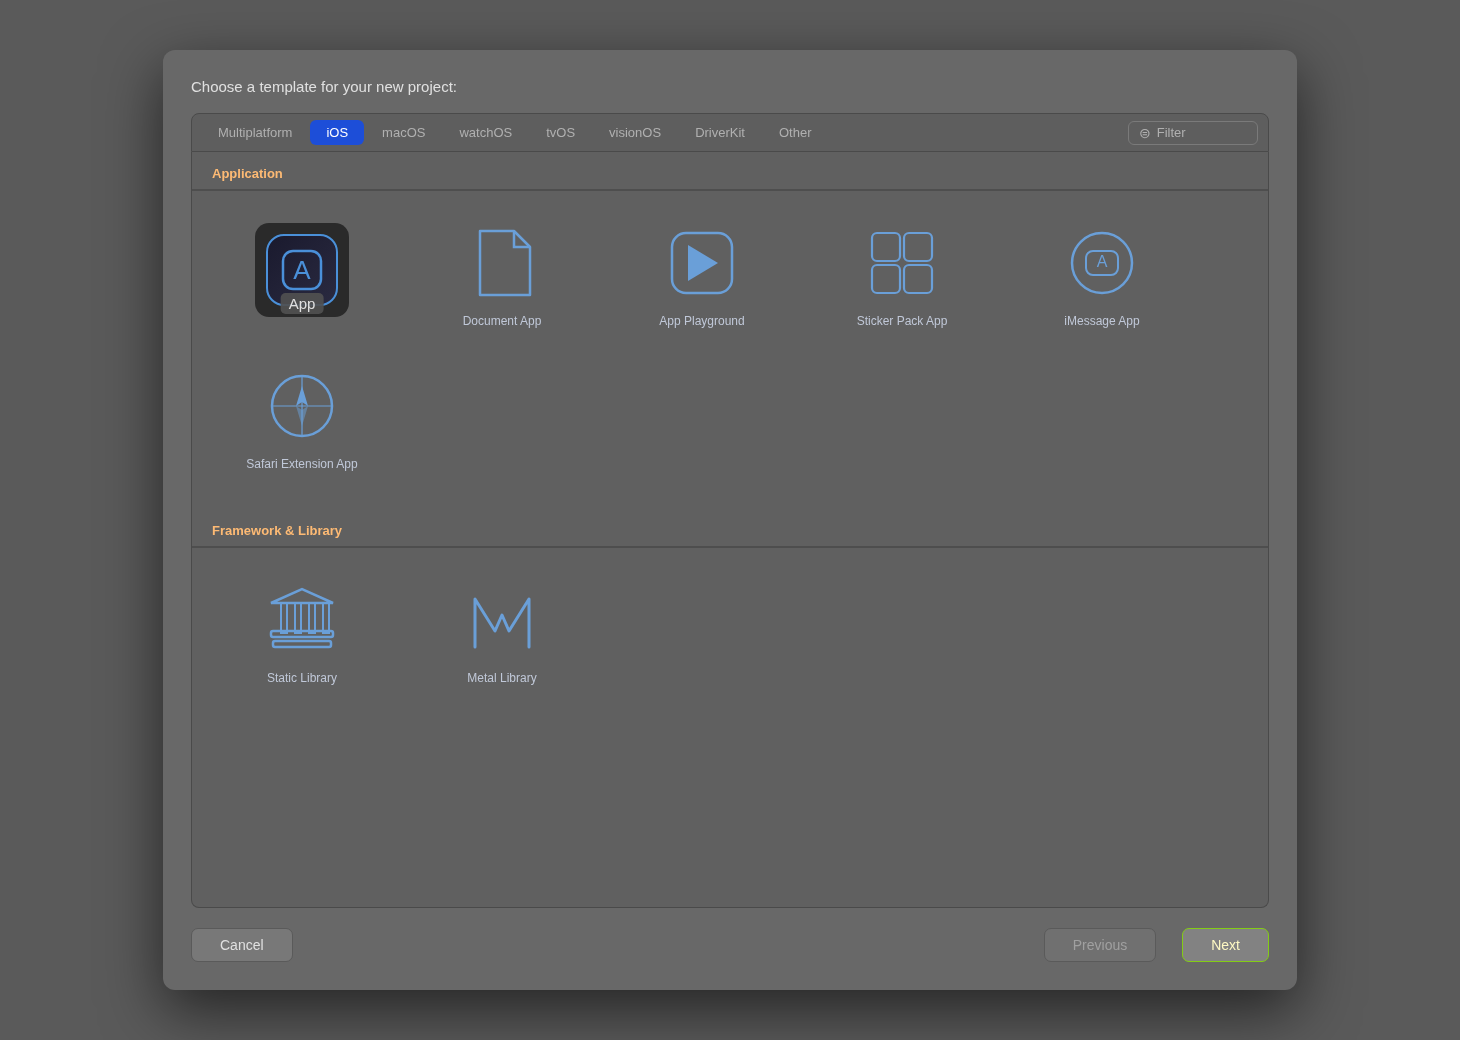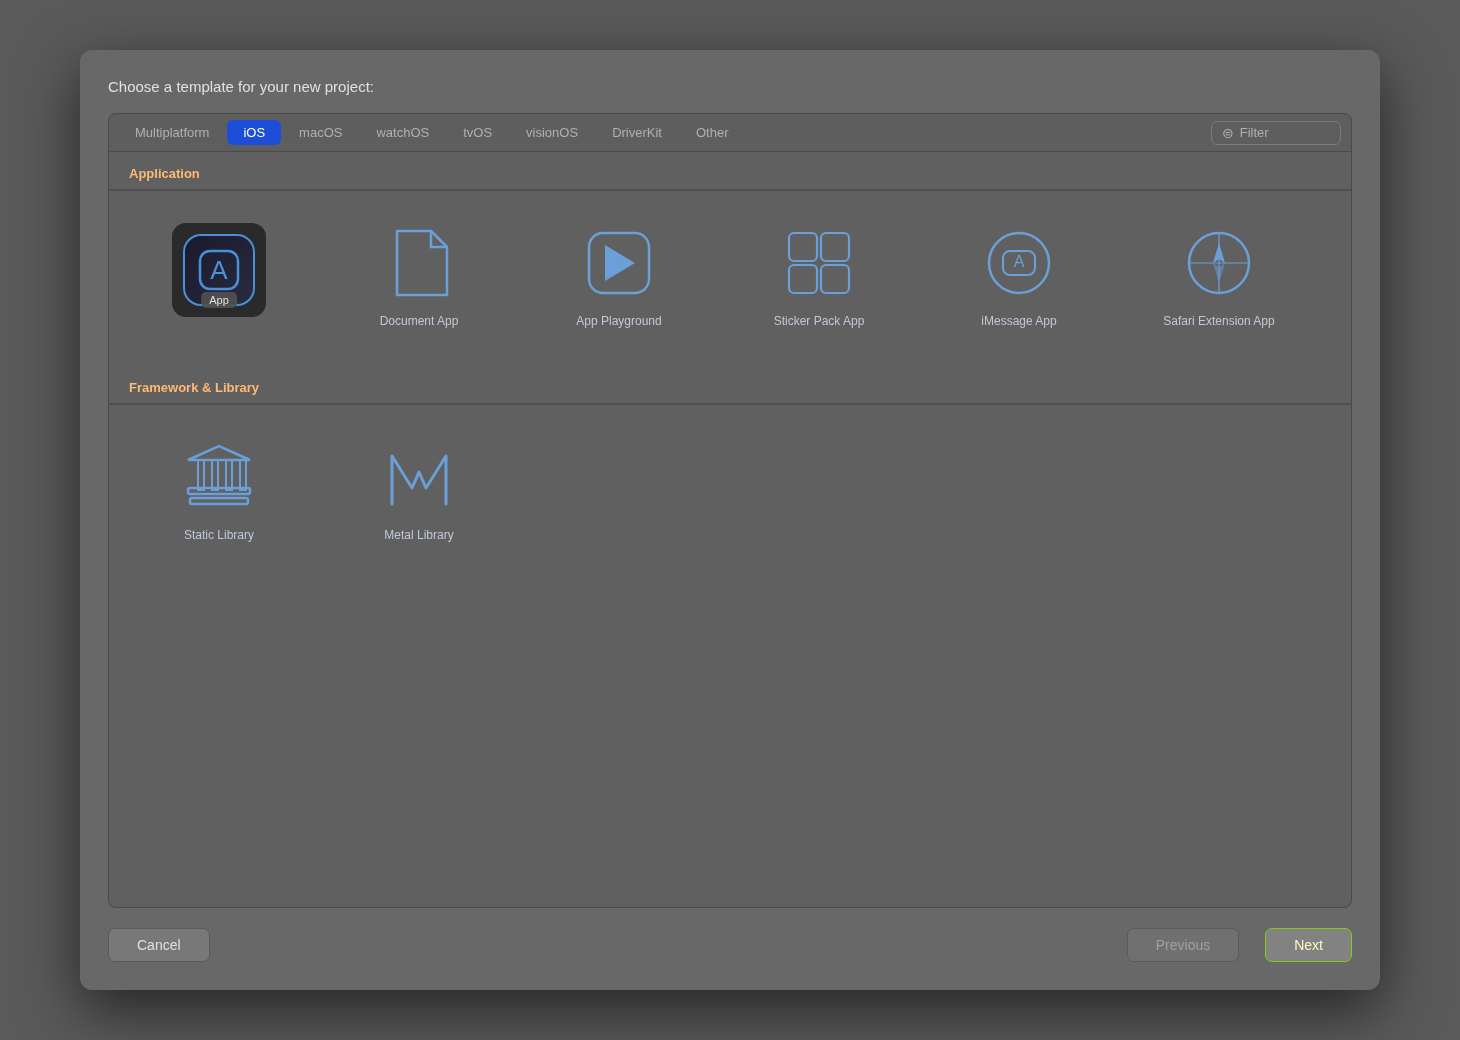--- a/index.html
+++ b/index.html
@@ -7,21 +7,21 @@
       background: #5a5a5a;
       display: flex;
       align-items: center;
       justify-content: center;
       min-height: 100vh;
       font-family: -apple-system, BlinkMacSystemFont, 'SF Pro Text', 'Helvetica Neue', sans-serif;
     }
     .dialog {
       background: #686868;
       border-radius: 12px;
-      width: 1300px;
+      width: 1134px;
       min-height: 940px;
       display: flex;
       flex-direction: column;
       padding: 28px 28px 28px 28px;
       box-shadow: 0 20px 60px rgba(0,0,0,0.6);
     }
     .dialog-title {
       color: #e0e0e0;
       font-size: 15px;
       margin-bottom: 18px;
@@ -121,27 +121,27 @@
       border-radius: 18px;
       width: 72px;
       height: 72px;
       display: flex;
       align-items: center;
       justify-content: center;
       border: 2px solid #4a90d9;
     }
     .app-label-badge {
       position: absolute;
-      bottom: 9px;
+      bottom: 3px;
       left: 50%;
       transform: translateX(-50%);
       background: rgba(80,80,80,0.92);
       border-radius: 5px;
       color: #e0e0e0;
-      font-size: 11px;
+      font-size: 15px;
       padding: 2px 8px;
       font-weight: 500;
       white-space: nowrap;
     }
     .item-label {
       color: #c0c8d8;
       font-size: 12px;
       text-align: center;
       line-height: 1.4;
     }

